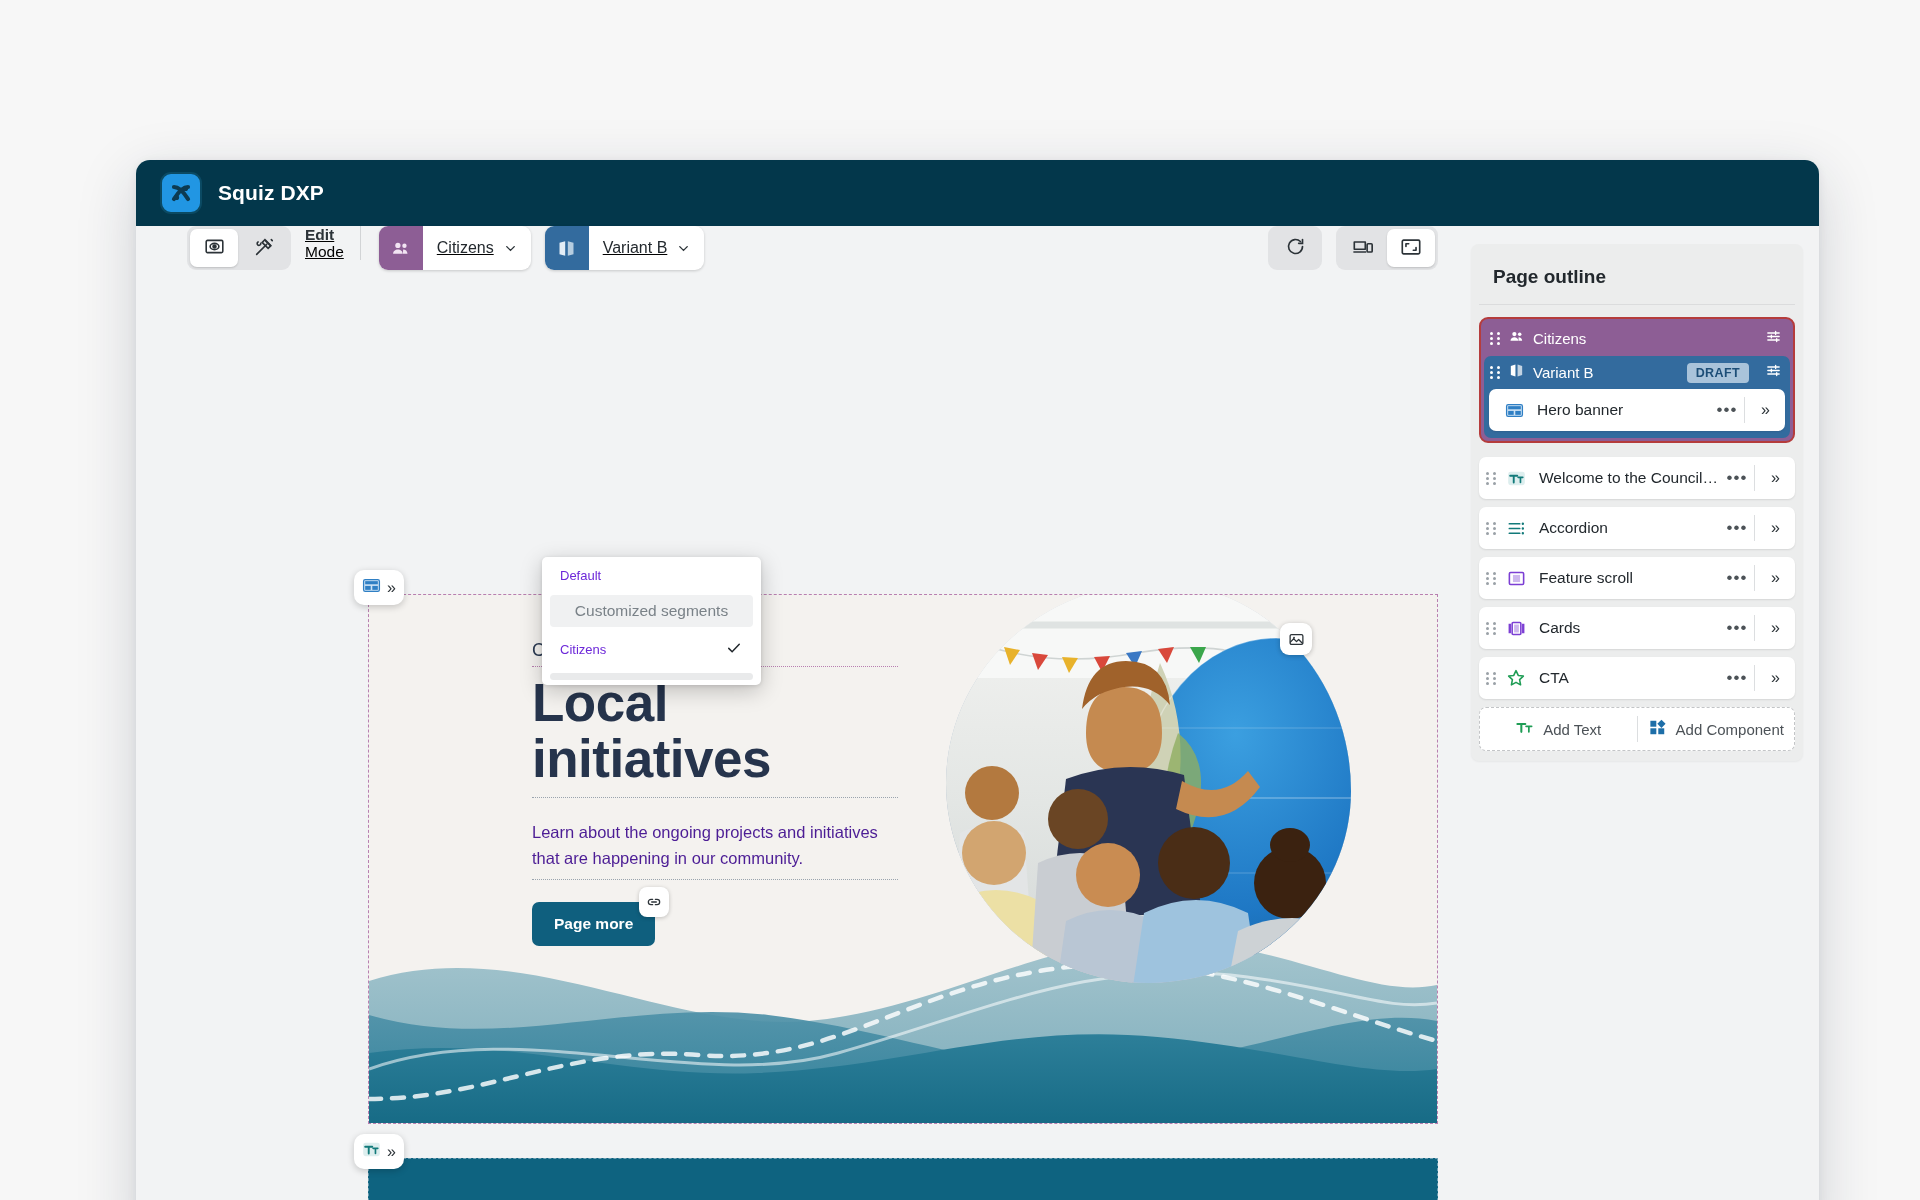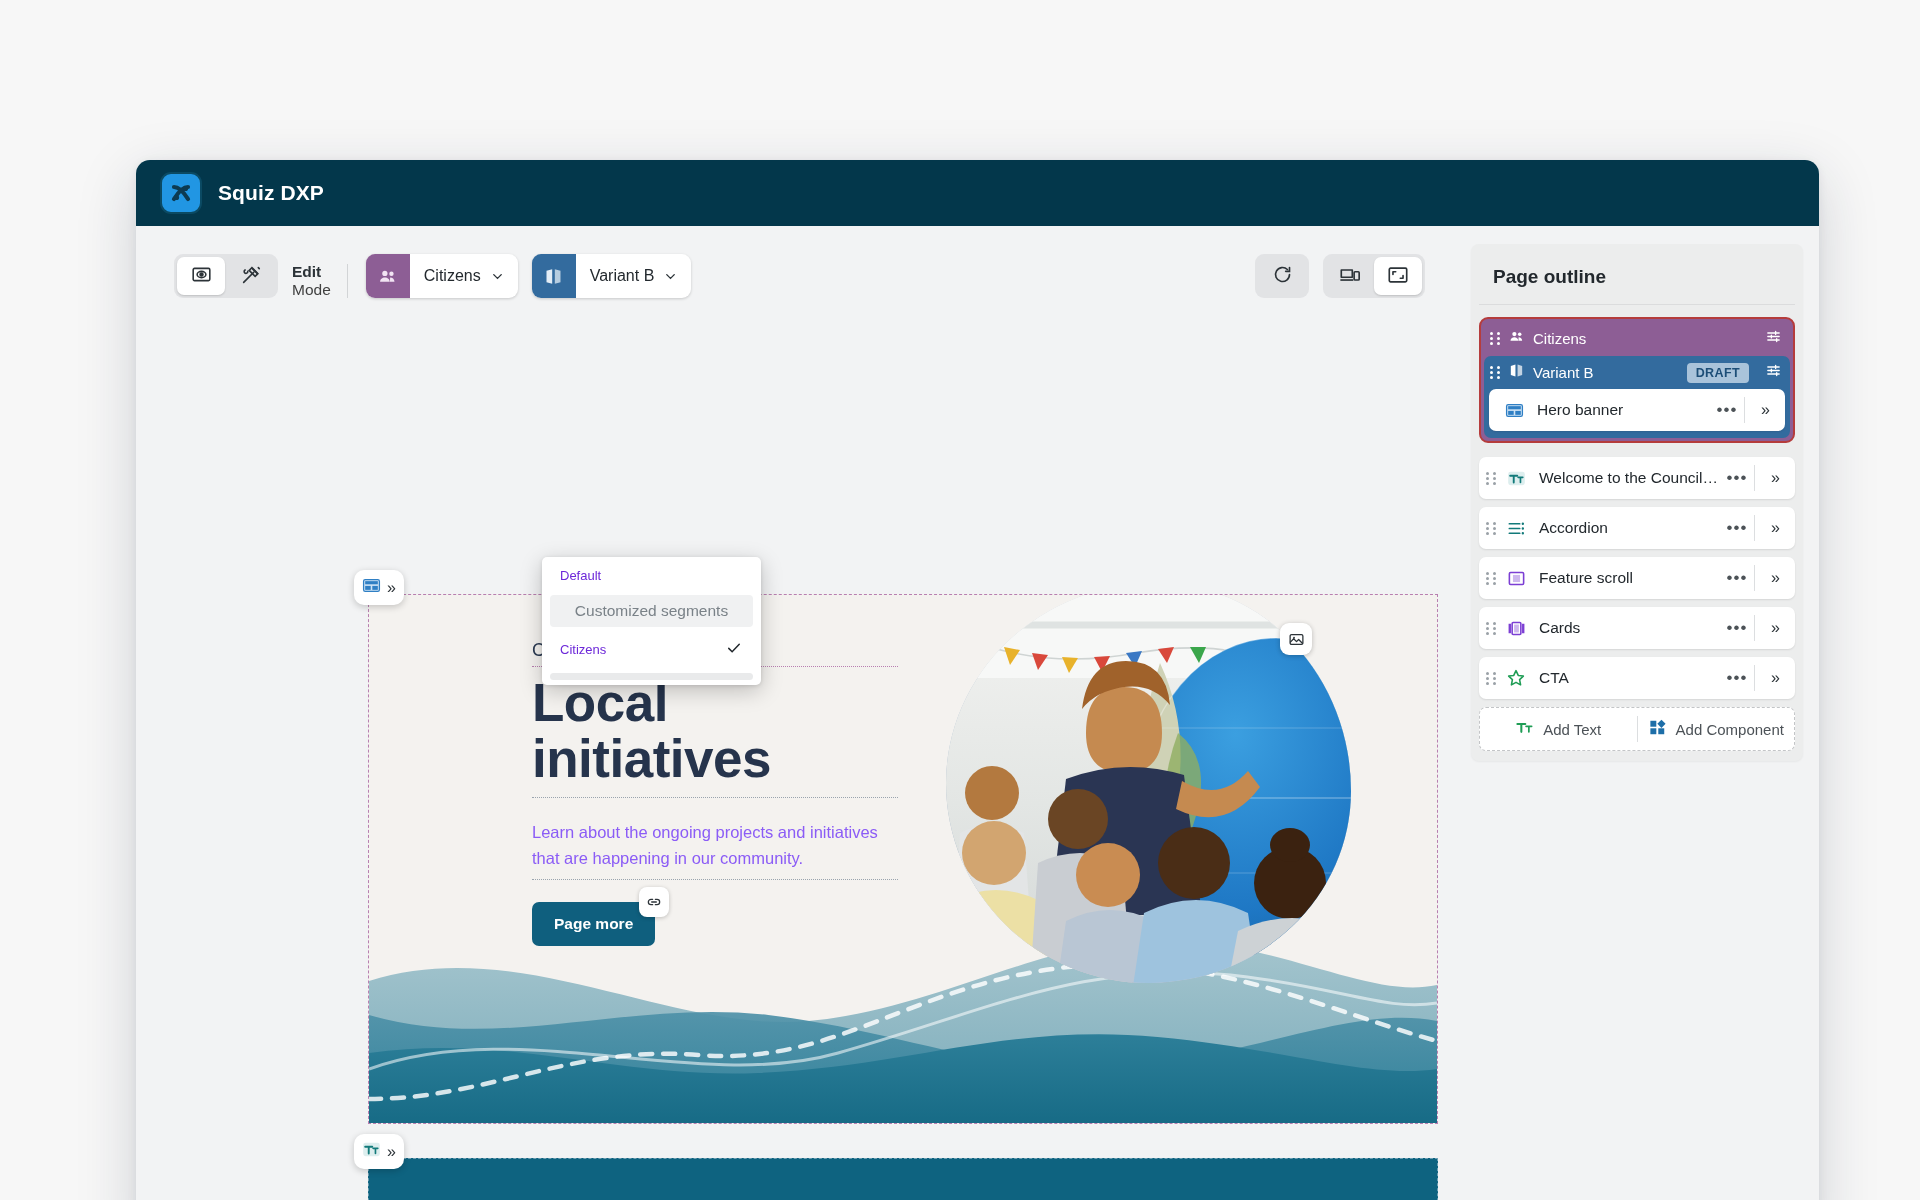--- a/index.html
+++ b/index.html
@@ -33,33 +33,33 @@
   }
   #app-title { color: #fff; font-size: 21px; font-weight: 700; letter-spacing: .1px; }
 
   
   #body-split { display: flex; height: 1014px; }
   #editor-pane { width: 1325px; position: relative; }
   #outline-pane { width: 358px; padding: 18px 16px 0 10px; }
 
   
   #toolbar {
-    position: absolute; left: 0; top: 0; width: 100%; height: 72px;
-    display: flex; align-items: flex-end; padding: 0 36px 0 38px;
+    position: absolute; left: 13px; top: 0; width: 100%; height: 72px;
+    display: flex; align-items: flex-start; padding: 0 36px 0 38px; text-decoration: underline;
   }
   .seg-group { display: flex; background: #e2e3e5; border-radius: 9px; padding: 3px; gap: 2px; }
   .seg-btn {
     width: 48px; height: 38px; border-radius: 7px;
     display: flex; align-items: center; justify-content: center;
     background: transparent; border: none; cursor: pointer;
   }
   .seg-btn.active { background: #fff; box-shadow: 0 1px 2px rgba(0,0,0,.16); }
   #edit-mode-label { margin-left: 14px; line-height: 1.12; }
   #edit-mode-label .l1 { font-size: 15.5px; font-weight: 700; color: #2c3338; }
-  #edit-mode-label .l2 { font-size: 15.5px; color: #404040; }
+  #edit-mode-label .l2 { font-size: 15.5px; color: #000000; }
   .tb-divider { width: 1px; height: 34px; background: #d2d4d6; margin: 0 16px; }
 
   .pill {
     display: flex; align-items: center; height: 44px;
     border-radius: 9px; background: #fff;
     box-shadow: 0 1px 3px rgba(0,0,0,.18); overflow: hidden;
     cursor: pointer; position: relative;
   }
   .pill-icon { width: 44px; height: 44px; display: flex; align-items: center; justify-content: center; }
   .pill-label { padding: 0 9px 0 14px; font-size: 16px; color: #23292e; white-space: nowrap; }
@@ -108,21 +108,21 @@
     font-size: 18px; color: #2b3a52; letter-spacing: .3px;
     border-bottom: 1.4px dotted #b87fb0; padding-bottom: 5px; width: 366px;
     white-space: nowrap; overflow: hidden;
   }
   #hero-title {
     font-size: 53px; line-height: 1.06; font-weight: 700; color: #26344c;
     margin-top: 8px; letter-spacing: -.5px;
     border-bottom: 1.4px dotted #9aa4ae; padding-bottom: 10px; width: 366px;
   }
   #hero-desc {
-    margin-top: 22px; font-size: 16.5px; line-height: 1.56; color: #8b5cf6;
+    margin-top: 22px; font-size: 16.5px; line-height: 1.56; color: #4c1d95;
     border-bottom: 1.4px dotted #9aa4ae; padding-bottom: 7px; width: 366px;
   }
   #hero-cta {
     margin-top: 22px; display: inline-flex; align-items: center; justify-content: center;
     background: #0f5f7e; color: #fff; font-size: 15.5px; font-weight: 700;
     padding: 13px 22px; border-radius: 7px; border: none; cursor: pointer; position: relative;
   }
   #hero-cta-link-badge {
     position: absolute; right: -14px; top: -15px; width: 30px; height: 30px;
     background: #fff; border-radius: 8px; box-shadow: 0 1px 4px rgba(0,0,0,.22);

